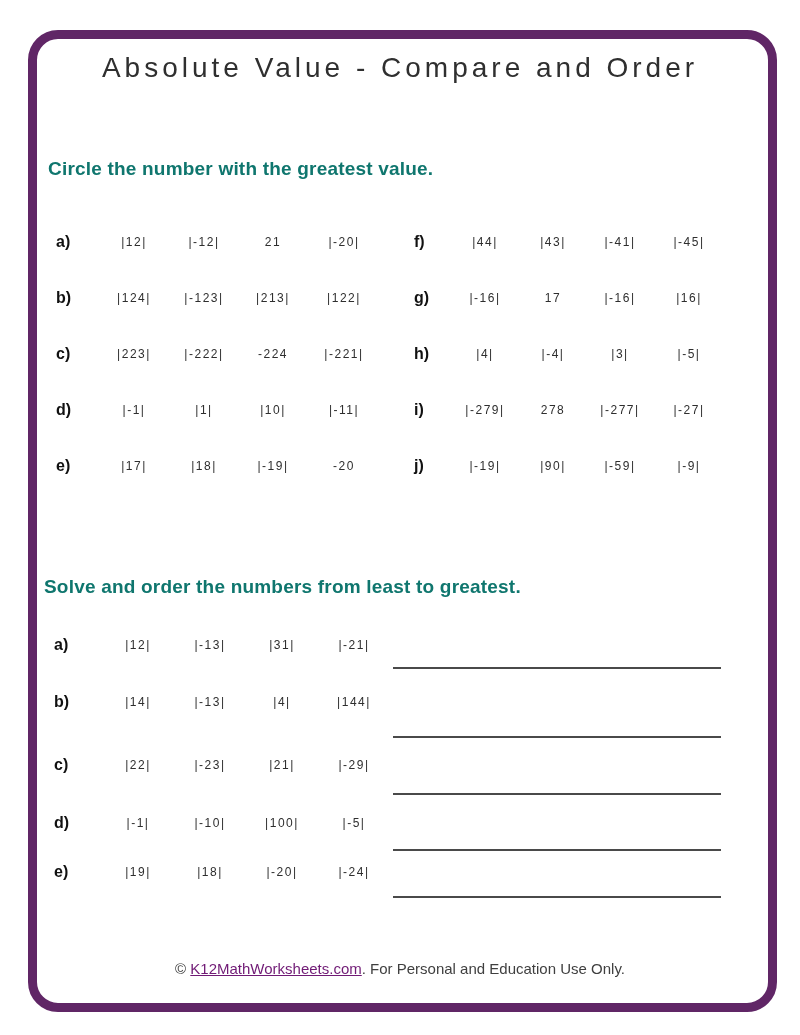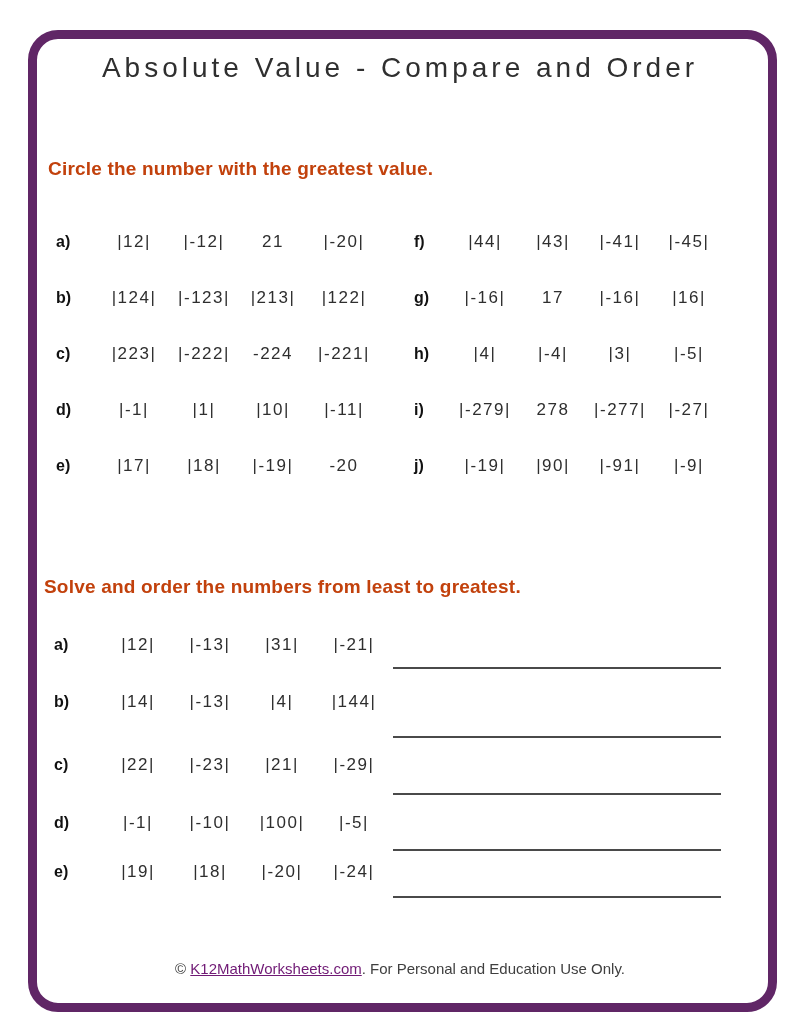--- a/index.html
+++ b/index.html
@@ -6,32 +6,32 @@
   html,body { width:800px; height:1035px; background:#ffffff;
               font-family:"Liberation Sans", sans-serif; }
   .canvas { position:relative; width:800px; height:1035px; background:#ffffff; overflow:hidden; }
 
   .card { position:absolute; left:28px; top:30px; width:749px; height:982px;
           border:9px solid #602666; border-radius:30px; background:#ffffff; }
 
   .title { position:absolute; left:0; right:0; top:52px; text-align:center;
            font-size:28px; letter-spacing:4px; color:#2f2f2f; font-weight:400; }
 
-  .instruction { position:absolute; font-size:19px; font-weight:bold; color:#c2410c;
+  .instruction { position:absolute; font-size:19px; font-weight:bold; color:#0f766e;
                  letter-spacing:0.2px; }
   .instr1 { left:48px; top:158px; }
   .instr2 { left:44px; top:576px; }
 
   .s1grid { position:absolute; top:214px; display:grid; grid-auto-rows:56px;
             align-items:center; }
   .s1left  { left:46px;  grid-template-columns:52px 72px 68px 70px 72px; }
   .s1right { left:404px; grid-template-columns:46px 70px 66px 68px 70px; }
 
   .lbl { font-size:16px; font-weight:bold; color:#111; padding-left:10px; }
-  .val { font-size:17px; color:#2e2e2e; text-align:center; letter-spacing:1.5px;
+  .val { font-size:12px; color:#2e2e2e; text-align:center; letter-spacing:1.5px;
          white-space:nowrap; }
 
   .s2row { position:absolute; left:44px; height:26px; display:grid;
            grid-template-columns:58px 72px 72px 72px 72px; align-items:center; }
   .s2r0 { top:632px; } .s2r1 { top:689px; } .s2r2 { top:752px; }
   .s2r3 { top:810px; } .s2r4 { top:859px; }
 
   .ansline { position:absolute; left:393px; width:328px; height:2px; background:#4a4a4a; }
   .al0 { top:667px; } .al1 { top:736px; } .al2 { top:793px; }
   .al3 { top:849px; } .al4 { top:896px; }
@@ -103,21 +103,21 @@
 
     <div class="lbl">i)</div>
     <div class="val">|-279|</div>
     <div class="val">278</div>
     <div class="val">|-277|</div>
     <div class="val">|-27|</div>
 
     <div class="lbl">j)</div>
     <div class="val">|-19|</div>
     <div class="val">|90|</div>
-    <div class="val">|-91|</div>
+    <div class="val">|-59|</div>
     <div class="val">|-9|</div>
   </div>
 
   <div class="instruction instr2">Solve and order the numbers from least to greatest.</div>
 
   <div class="s2row s2r0">
     <div class="lbl">a)</div>
     <div class="val">|12|</div>
     <div class="val">|-13|</div>
     <div class="val">|31|</div>

